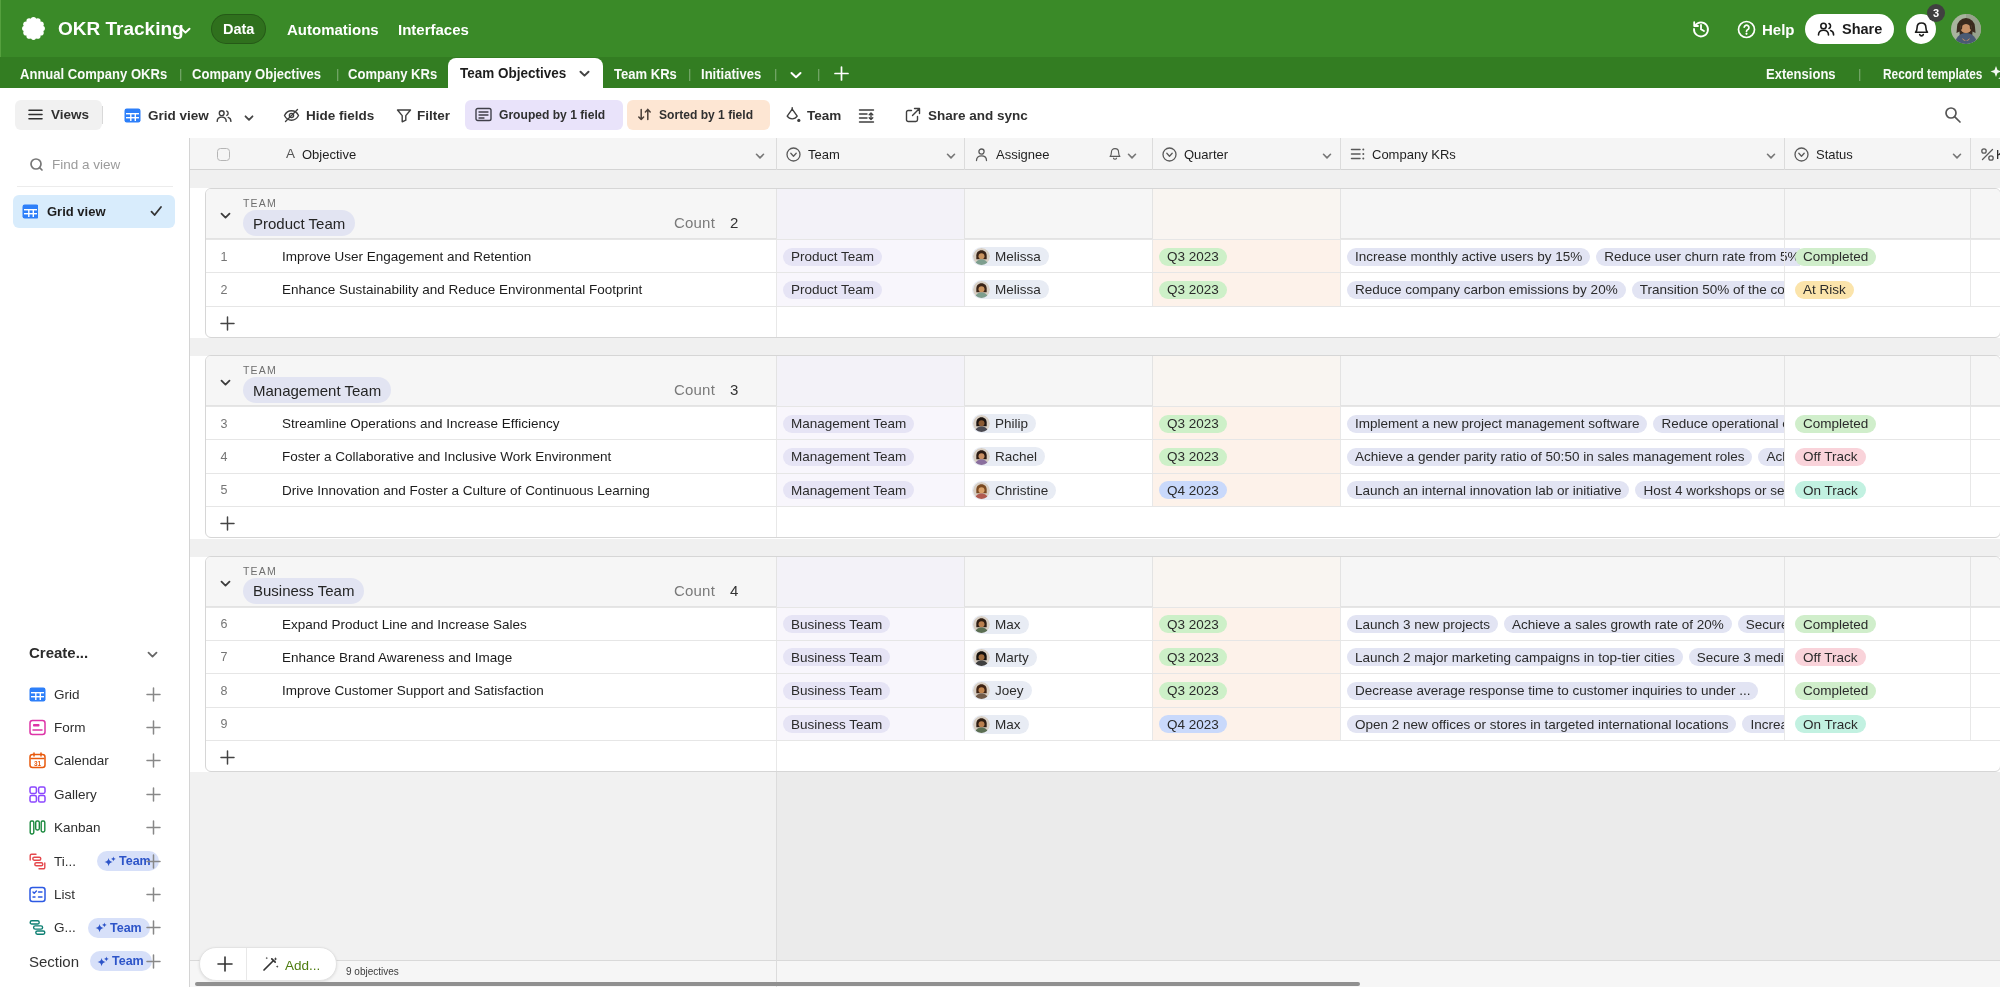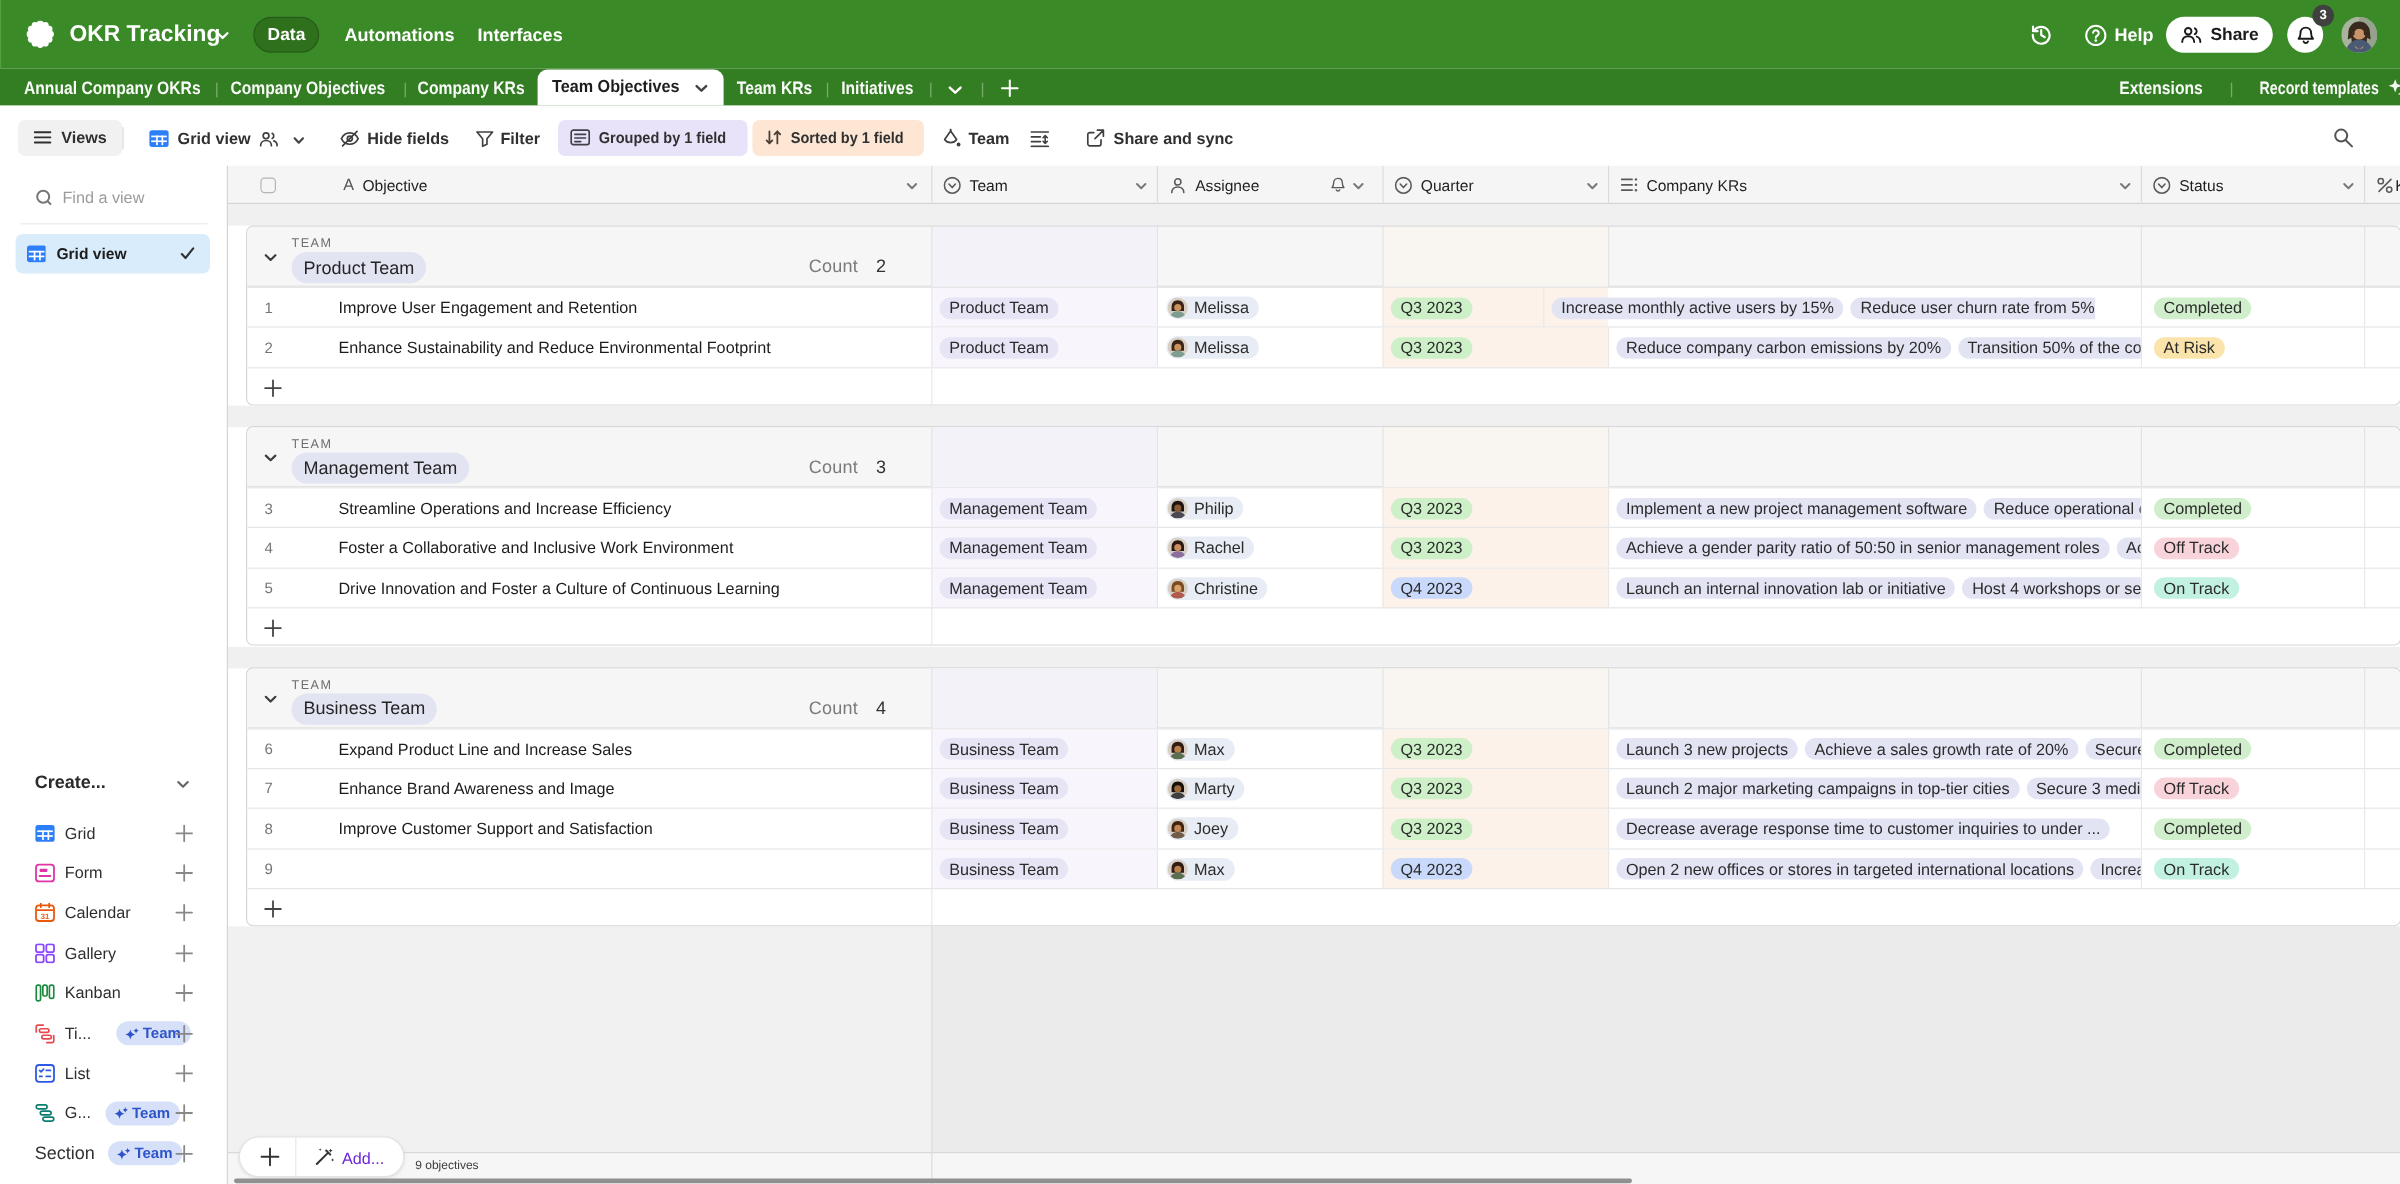--- a/index.html
+++ b/index.html
@@ -439,21 +439,21 @@
           <span class="apill" style="margin-left:7px"><svg width="17" height="17" viewBox="0 0 20 20" style="border-radius:50%;flex:none">
               <circle cx="10" cy="10" r="10" fill="#d8cfc4"></circle>
               <path d="M10 2.6 c-3.7 0-6.1 2.7-6.1 6.1 v4.5 h12.2 V8.7 c0-3.4-2.4-6.1-6.1-6.1 Z" fill="#3a2417"></path>
               <circle cx="10" cy="9.8" r="3.5" fill="#c9935f"></circle>
               <path d="M2.6 20 c0-4.2 3.2-6.6 7.4-6.6 s7.4 2.4 7.4 6.6 Z" fill="#7d9e8e"></path>
             </svg>Melissa</span>
         </div>
         <div class="cell" style="left:946px;width:188px;background:#fdf2ea">
           <span class="pill qg" style="margin-left:6px">Q3 2023</span>
         </div>
-        <div class="cell" style="left:1080px;width:460px;gap:6px;padding-left:6px">
+        <div class="cell" style="left:1134px;width:460px;gap:6px;padding-left:6px">
           <span class="pill krp">Increase monthly active users by 15%</span>
           <span class="pill krp">Reduce user churn rate from 5% to 3%</span>
         </div>
         <div class="cell" style="left:1578px;width:186px">
           <span class="pill stC" style="margin-left:10px">Completed</span>
         </div>
         <div class="cell" style="left:1764px;width:30px"></div>
       </div>
       <div class="grow" style="top:83.4px;height:33.4px">
         <div class="rn">2</div>
@@ -542,21 +542,21 @@
               <circle cx="10" cy="10" r="10" fill="#d8cfc4"></circle>
               <path d="M10 2.6 c-3.7 0-6.1 2.7-6.1 6.1 v4.5 h12.2 V8.7 c0-3.4-2.4-6.1-6.1-6.1 Z" fill="#2b1a12"></path>
               <circle cx="10" cy="9.8" r="3.5" fill="#c98f62"></circle>
               <path d="M2.6 20 c0-4.2 3.2-6.6 7.4-6.6 s7.4 2.4 7.4 6.6 Z" fill="#8a6f9e"></path>
             </svg>Rachel</span>
         </div>
         <div class="cell" style="left:946px;width:188px;background:#fdf2ea">
           <span class="pill qg" style="margin-left:6px">Q3 2023</span>
         </div>
         <div class="cell" style="left:1134px;width:444px;gap:6px;padding-left:6px">
-          <span class="pill krp">Achieve a gender parity ratio of 50:50 in senior management roles</span>
+          <span class="pill krp">Achieve a gender parity ratio of 50:50 in sales management roles</span>
           <span class="pill krp">Achieve x</span>
         </div>
         <div class="cell" style="left:1578px;width:186px">
           <span class="pill stO" style="margin-left:10px">Off Track</span>
         </div>
         <div class="cell" style="left:1764px;width:30px"></div>
       </div>
       <div class="grow" style="top:116.8px;height:33.4px">
         <div class="rn">5</div>
         <div class="obj">Drive Innovation and Foster a Culture of Continuous Learning</div>
@@ -727,14 +727,14 @@
     <div class="ab" style="left:26px;top:817px"><svg width="18" height="18" viewBox="0 0 18 18" style="">
         <path d="M9.0 2 V16 M2 9.0 H16" stroke="#333" stroke-width="1.6" stroke-linecap="round"></path>
       </svg></div>
     <div class="ab" style="left:56px;top:810px;width:1px;height:32px;background:#e8e8e8"></div>
     <div class="ab" style="left:71px;top:817px"><svg width="18" height="18" viewBox="0 0 18 18" style="">
         <path d="M3 15 L12.5 5.5 M10.8 3.8 L14.2 7.2" stroke="#333" stroke-width="1.7" stroke-linecap="round"></path>
         <path d="M14.5 2 l.5 1.4 1.4.5 -1.4.5 -.5 1.4 -.5-1.4 -1.4-.5 1.4-.5 Z" fill="#333"></path>
         <path d="M16.2 10.2 l.4 1 1 .4 -1 .4 -.4 1 -.4-1 -1-.4 1-.4 Z" fill="#333"></path>
         <path d="M5.8 1.8 l.35.9.9.35 -.9.35 -.35.9 -.35-.9 -.9-.35.9-.35 Z" fill="#333"></path>
       </svg></div>
-    <div class="ab" style="left:95px;top:820px;font-size:13.5px;font-weight:500;color:#6d28d9">Add...</div>
+    <div class="ab" style="left:95px;top:820px;font-size:13.5px;font-weight:500;color:#4d7c0f">Add...</div>
     <div class="ab" style="left:5px;top:844px;width:1165px;height:4px;background:#909090;border-radius:2px"></div>
   </div>
 </body></html>

